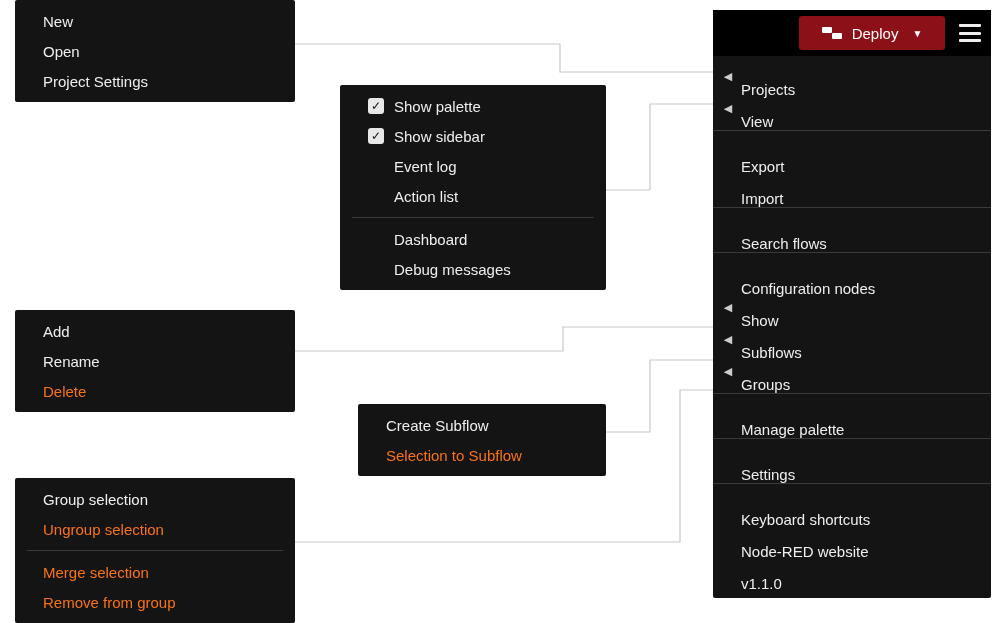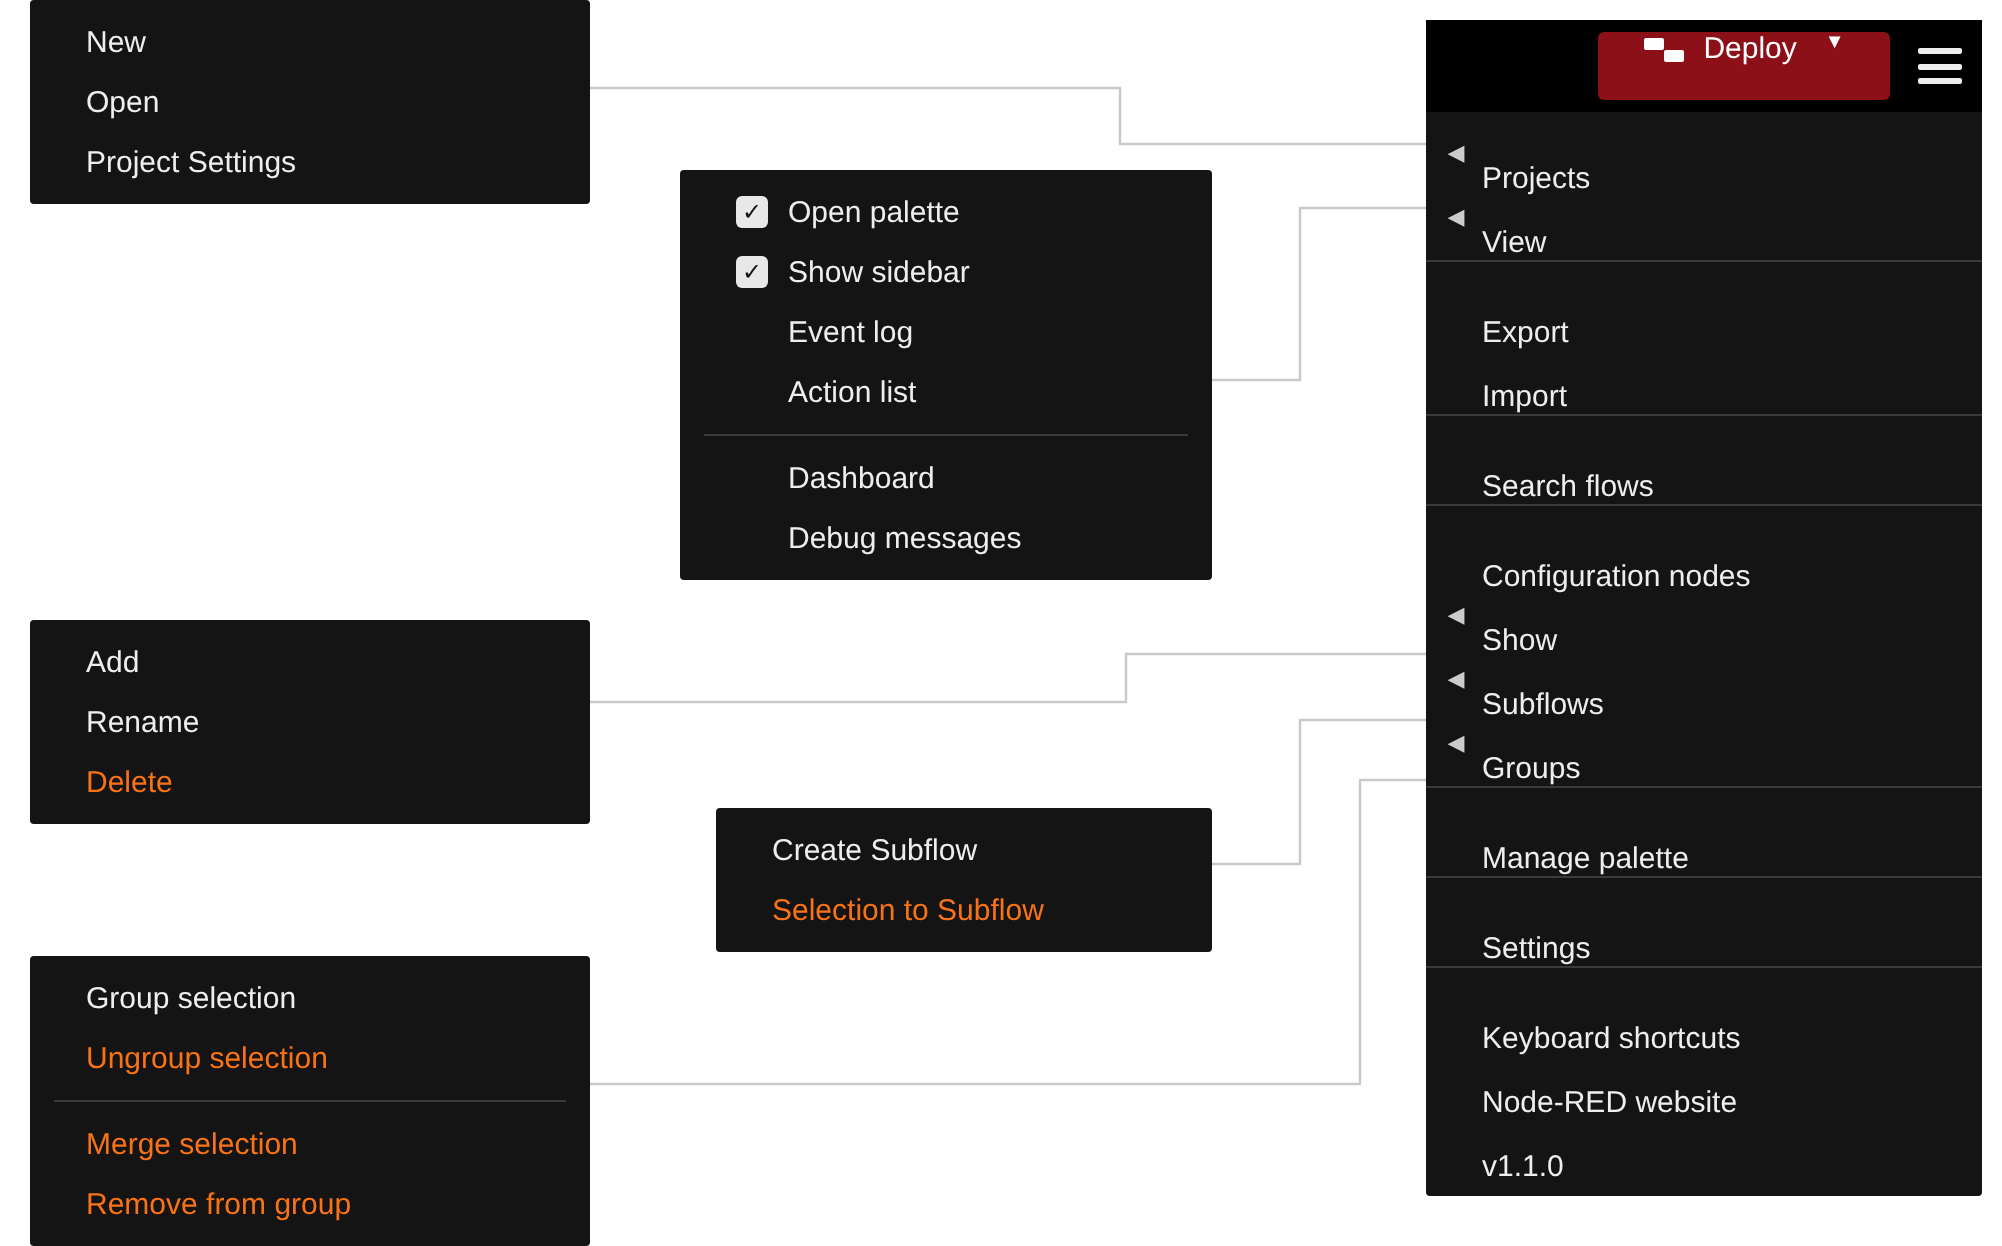--- a/index.html
+++ b/index.html
@@ -34,20 +34,21 @@
     gap: 14px;
     background: #000;
   }
   .deploy-btn {
     background: #8c1018;
     color: #fff;
     height: 34px;
     width: 146px;
     border-radius: 3px;
     display: flex;
+    align-items: center;
     justify-content: center;
     gap: 10px;
     font-size: 15px;
     cursor: pointer;
   }
   .deploy-btn .nodes-icon {
     width: 20px; height: 18px; position: relative;
   }
   .deploy-btn .nodes-icon::before,
   .deploy-btn .nodes-icon::after {
@@ -239,21 +240,21 @@
     <span class="label">Open</span>
   </div>
   <div class="sub-item">
     <span class="label">Project Settings</span>
   </div>
 </div>
 
 <div class="panel submenu" style="left:340px; top:85px; width:266px;">
   <div class="sub-item">
     <span class="check">✓</span>
-    <span class="label">Open palette</span>
+    <span class="label">Show palette</span>
   </div>
   <div class="sub-item">
     <span class="check">✓</span>
     <span class="label">Show sidebar</span>
   </div>
   <div class="sub-item">
     <span class="check empty"></span>
     <span class="label">Event log</span>
   </div>
   <div class="sub-item">

